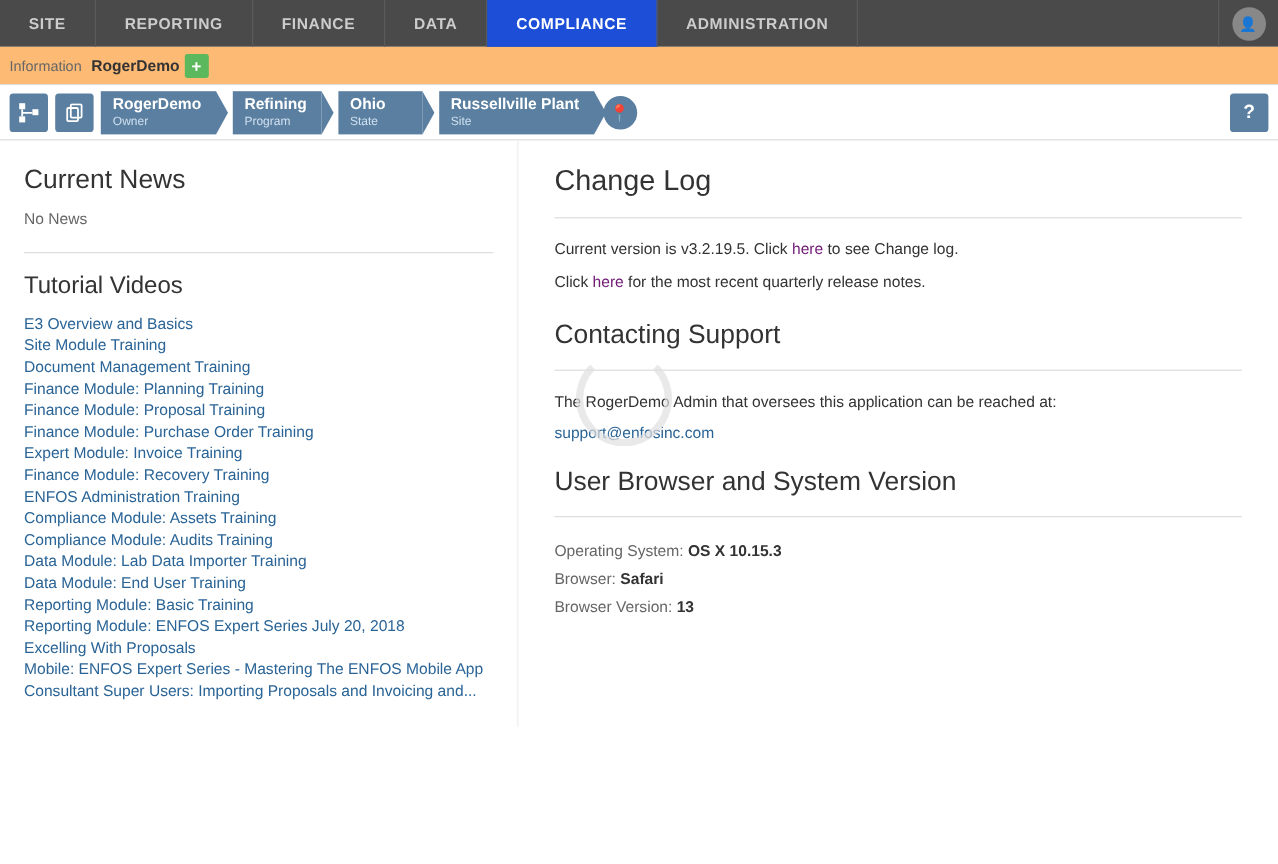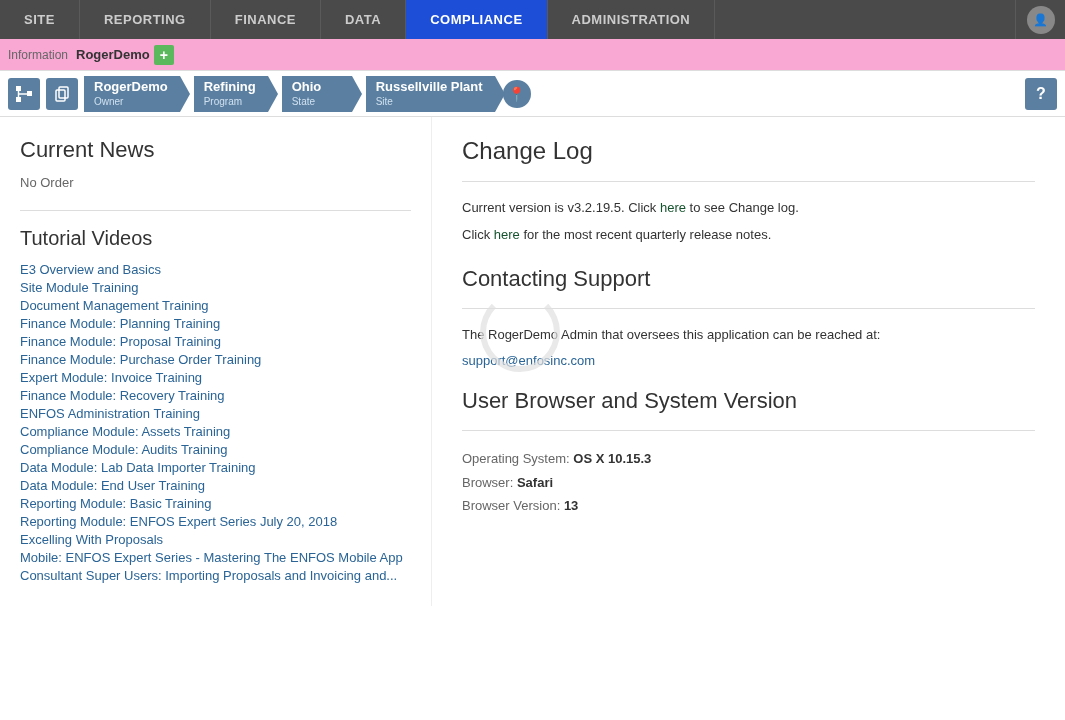--- a/index.html
+++ b/index.html
@@ -39,21 +39,21 @@
       border-radius: 50%;
       background: #888;
       display: flex; align-items: center; justify-content: center;
       color: #fff; font-size: 12px;
     }
 
     
     .info-bar {
       display: flex;
       align-items: center;
-      background: #f9a8d4;
+      background: #fdba74;
       border-bottom: 1px solid #ddd;
       height: 32px;
       padding: 0 8px;
       gap: 4px;
     }
     .info-label { color: #666; font-size: 12px; margin-right: 4px; }
     .info-user { font-weight: bold; font-size: 13px; color: #333; }
     .info-add-btn {
       width: 20px; height: 20px;
       background: #5cb85c;
@@ -212,21 +212,21 @@
       font-weight: normal;
       color: #333;
       margin-bottom: 12px;
     }
     .change-log-text {
       font-size: 13px;
       color: #333;
       line-height: 1.6;
       margin-bottom: 6px;
     }
-    .change-log-text a { color: #14532d; text-decoration: none; }
+    .change-log-text a { color: #701a75; text-decoration: none; }
 
     .support-title {
       font-size: 22px;
       font-weight: normal;
       color: #333;
       margin-bottom: 10px;
       margin-top: 20px;
     }
     .support-text {
       font-size: 13px;
@@ -355,21 +355,21 @@
 <div class="content-wrapper">
 
   <div class="spinner-overlay">
     <div class="spinner-ring"></div>
   </div>
 
   <div class="main-content">
 
     <div class="left-panel">
       <h2 class="section-title">Current News</h2>
-      <p class="no-news">No Order</p>
+      <p class="no-news">No News</p>
       <hr class="divider">
       <h3 class="tutorial-title">Tutorial Videos</h3>
       <ul class="tutorial-list">
         <li>
             <a href="#">E3 Overview and Basics</a>
           </li>
         <li>
             <a href="#">Site Module Training</a>
           </li>
         <li>

